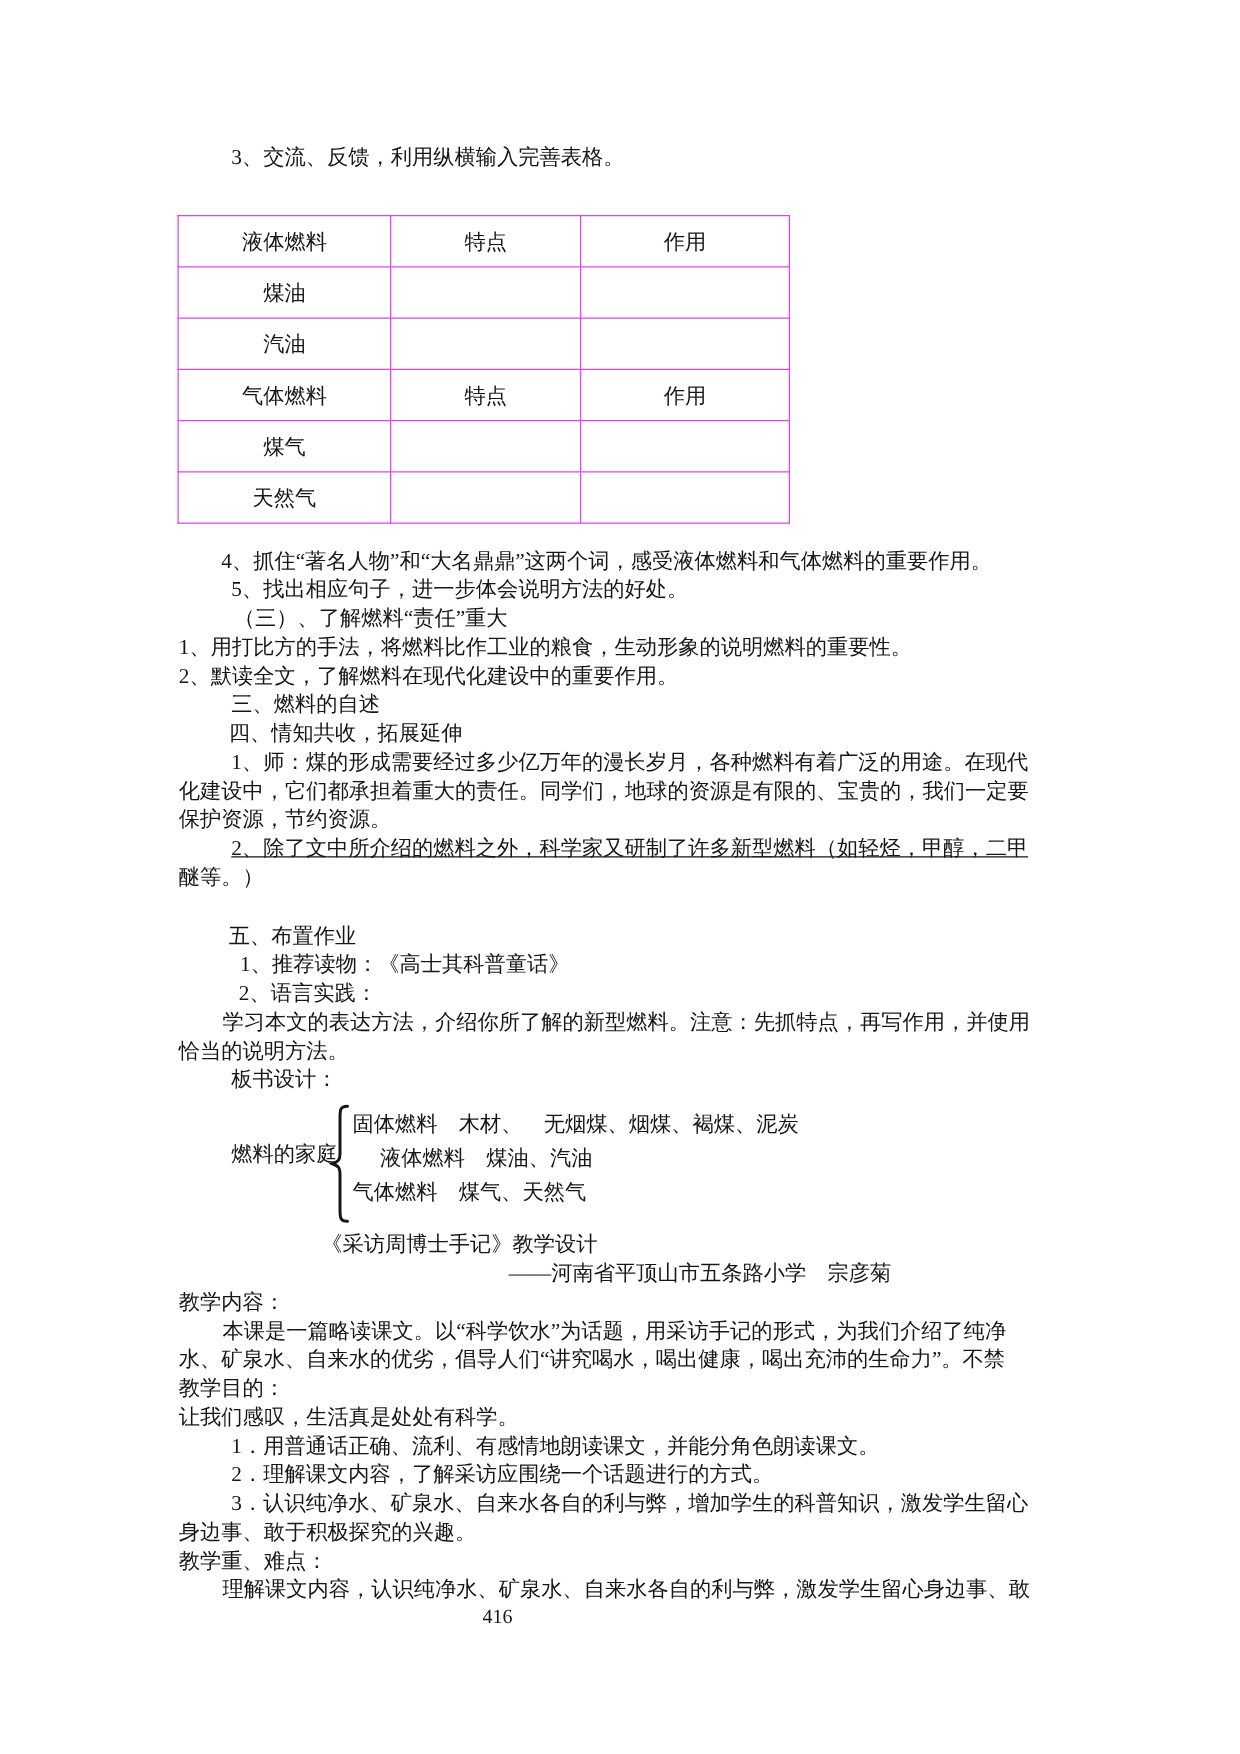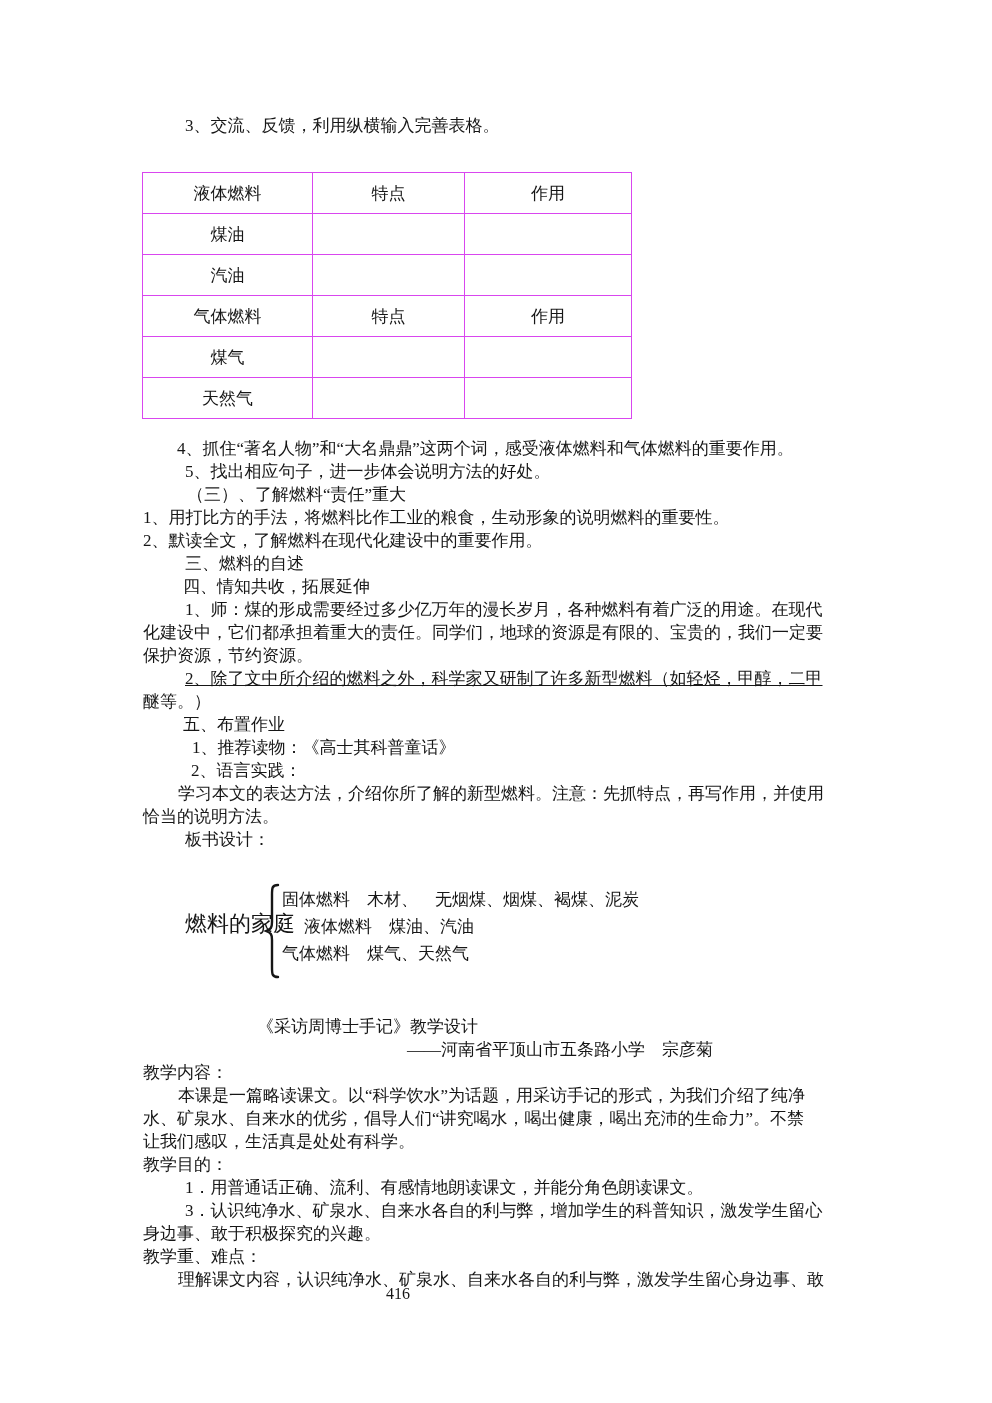--- a/index.html
+++ b/index.html
@@ -9,25 +9,25 @@
   }
   .abs{position:absolute;}
   .line{font-size:17px;line-height:23px;white-space:nowrap;}
   #sec1-intro{left:143px;top:114px;padding-left:42px;}
   #fuel-table{left:142px;top:172px;border-collapse:collapse;table-layout:fixed;}
   #fuel-table td{
     border:1px solid #d946ef;height:40px;text-align:center;vertical-align:middle;
     font-size:17px;padding:0;overflow:hidden;
   }
   #sec1-lines{left:143px;top:437px;}
-  #board-label{left:185px;top:912px;font-size:22px;line-height:23px;white-space:nowrap;}
+  #board-label{left:185px;top:912px;font-size:17px;line-height:23px;white-space:nowrap;}
   #board-brace{left:263px;top:883px;width:18px;height:96px;}
   #board-lines{left:282px;top:886px;}
   #board-lines .line{line-height:27px;}
-  #sec2{left:143px;top:984px;margin-top:31px;}
+  #sec2{left:143px;top:984px;}
   #sec2-title{padding-left:114px;}
   #sec2-byline{padding-left:264px;}
   #page-num{left:0;top:1284px;width:796px;text-align:center;font-size:16px;line-height:20px;}
 </style>
 </head>
 <body>
 
 <div id="sec1-intro" class="abs line">3、交流、反馈，利用纵横输入完善表格。</div>
 
 <table id="fuel-table" class="abs">
@@ -78,21 +78,21 @@
     <div class="line" style="padding-left: 44px;">（三）、了解燃料“责任”重大</div>
     <div class="line">1、用打比方的手法，将燃料比作工业的粮食，生动形象的说明燃料的重要性。</div>
     <div class="line">2、默读全文，了解燃料在现代化建设中的重要作用。</div>
     <div class="line" style="padding-left: 42px;">三、燃料的自述</div>
     <div class="line" style="padding-left: 40px;">四、情知共收，拓展延伸</div>
     <div class="line" style="padding-left: 42px;">1、师：煤的形成需要经过多少亿万年的漫长岁月，各种燃料有着广泛的用途。在现代</div>
     <div class="line">化建设中，它们都承担着重大的责任。同学们，地球的资源是有限的、宝贵的，我们一定要</div>
     <div class="line">保护资源，节约资源。</div>
     <div class="line" style="padding-left: 42px; text-decoration: underline;">2、除了文中所介绍的燃料之外，科学家又研制了许多新型燃料（如轻烃，甲醇，二甲</div>
     <div class="line">醚等。）</div>
-    <div class="line" style="padding-left: 40px;">五、布置作业</div>
+    <div class="line" style="padding-left: 40px; margin-top: 24px;">五、布置作业</div>
     <div class="line" style="padding-left: 49px;">1、推荐读物：《高士其科普童话》</div>
     <div class="line" style="padding-left: 48px;">2、语言实践：</div>
     <div class="line" style="padding-left: 35px;">学习本文的表达方法，介绍你所了解的新型燃料。注意：先抓特点，再写作用，并使用</div>
     <div class="line">恰当的说明方法。</div>
     <div class="line" style="padding-left: 42px;">板书设计：</div>
   </div>
 
 <div id="board-label" class="abs">燃料的家庭</div>
 <svg id="board-brace" class="abs" viewBox="0 0 18 96" xmlns="http://www.w3.org/2000/svg">
   <path d="M15,2 C9,2 9,5 9,12 L9,39 C9,45 8,46 3,48 C8,50 9,51 9,57 L9,84 C9,91 9,94 15,94" fill="none" stroke="#161616" stroke-width="2.4" stroke-linecap="round"></path>
@@ -105,23 +105,24 @@
   </div>
 
 <div id="sec2" class="abs">
   <div id="sec2-title" class="line">《采访周博士手记》教学设计</div>
   <div id="sec2-byline" class="line">——河南省平顶山市五条路小学　宗彦菊</div>
   <div>
 
   <div class="line">教学内容：</div>
       <div class="line" style="padding-left: 35px;">本课是一篇略读课文。以“科学饮水”为话题，用采访手记的形式，为我们介绍了纯净</div>
       <div class="line">水、矿泉水、自来水的优劣，倡导人们“讲究喝水，喝出健康，喝出充沛的生命力”。不禁</div>
+      <div class="line">教学目的：</div>
       <div class="line">让我们感叹，生活真是处处有科学。</div>
-      <div class="line">教学目的：</div>
       <div class="line" style="padding-left: 42px;">1．用普通话正确、流利、有感情地朗读课文，并能分角色朗读课文。</div>
+      <div class="line" style="padding-left: 42px;">2．理解课文内容，了解采访应围绕一个话题进行的方式。</div>
       <div class="line" style="padding-left: 42px;">3．认识纯净水、矿泉水、自来水各自的利与弊，增加学生的科普知识，激发学生留心</div>
       <div class="line">身边事、敢于积极探究的兴趣。</div>
       <div class="line">教学重、难点：</div>
       <div class="line" style="padding-left: 35px;">理解课文内容，认识纯净水、矿泉水、自来水各自的利与弊，激发学生留心身边事、敢</div>
     </div>
 </div>
 
 <div id="page-num" class="abs">416</div>
 
 </body></html>

